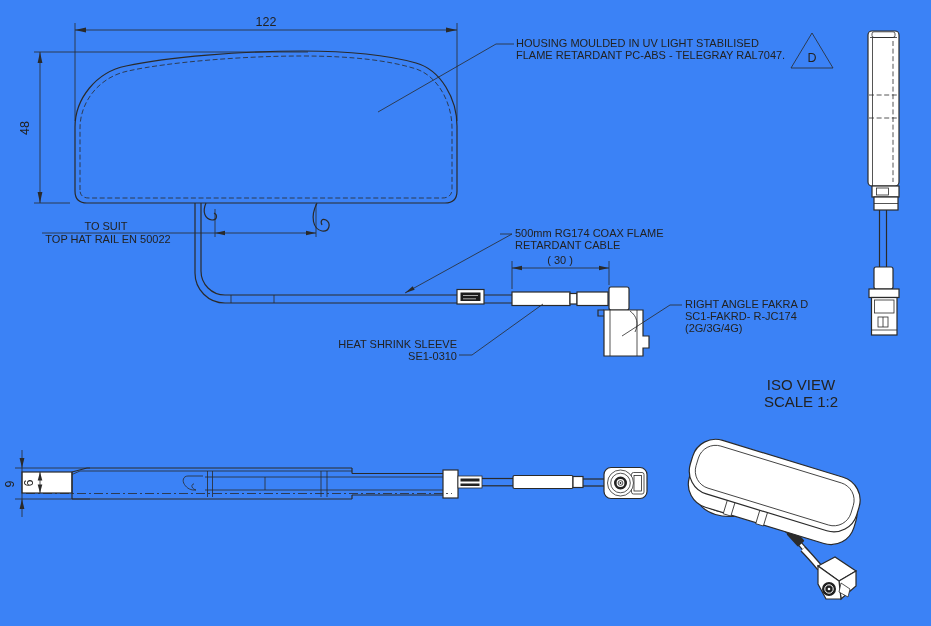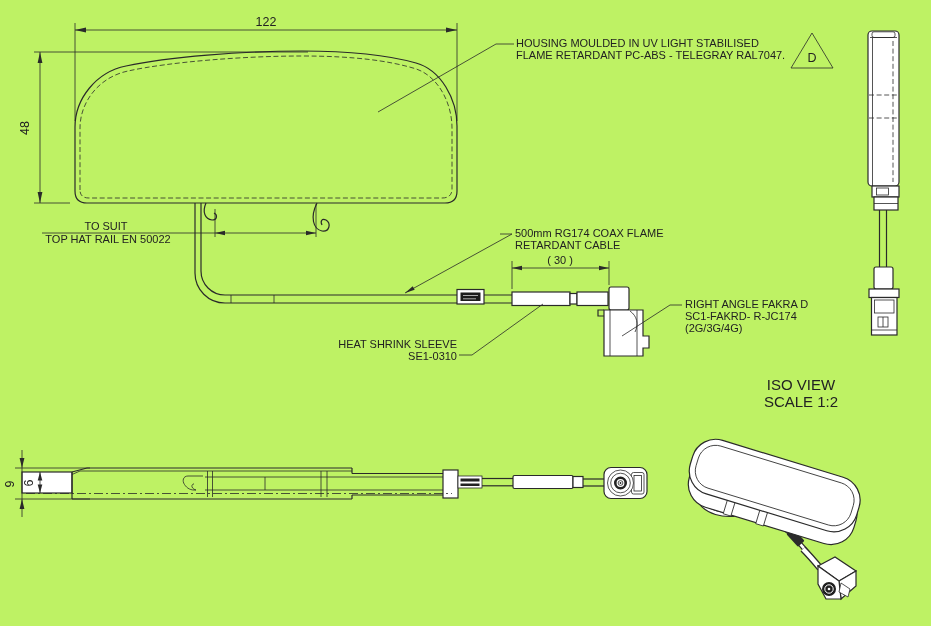--- a/index.html
+++ b/index.html
@@ -1,16 +1,16 @@
 <!DOCTYPE html>
 <html><head>
 <meta charset="utf-8">
 <style>
   html,body{margin:0;padding:0;background:#fff;}
-  #sheet{position:relative;width:931px;height:626px;background:#bef264;overflow:hidden;
+  #sheet{position:relative;width:931px;height:626px;background:#3b82f6;overflow:hidden;
          font-family:"Liberation Sans", sans-serif;}
   svg{position:absolute;left:0;top:0;}
   svg text{fill:#222;font-family:"Liberation Sans", sans-serif;}
   .ann{font-size:11px;}
   .dim{font-size:12.5px;}
   .big{font-size:15px;}
   .ln{stroke:#2a2a2a;stroke-width:1.2;fill:none;}
   .thin{stroke:#2a2a2a;stroke-width:0.8;fill:none;}
   .hid{stroke:#2a2a2a;stroke-width:0.8;fill:none;stroke-dasharray:5 2.6;}
   .cl{stroke:#2a2a2a;stroke-width:0.8;fill:none;stroke-dasharray:9 3 2 3;}

